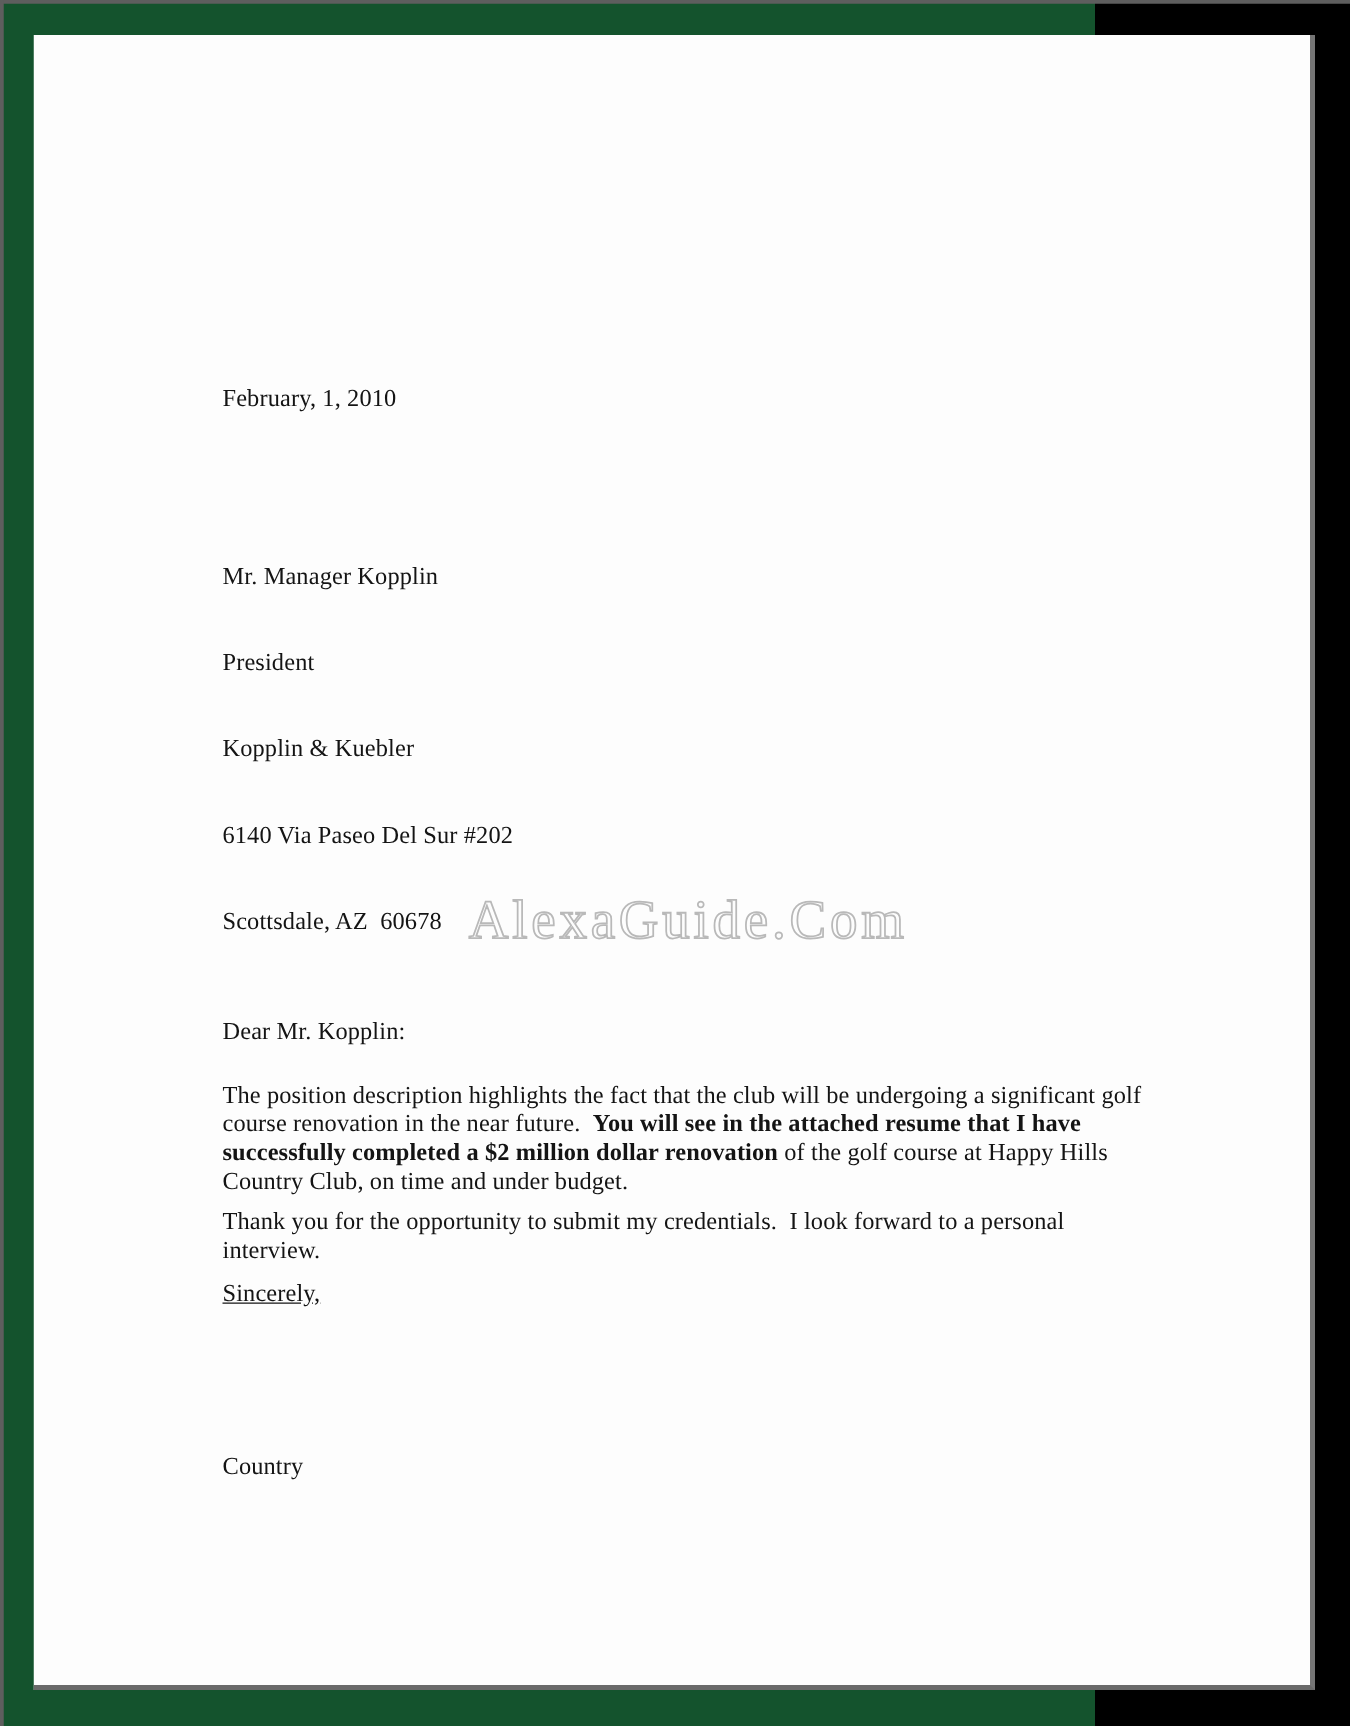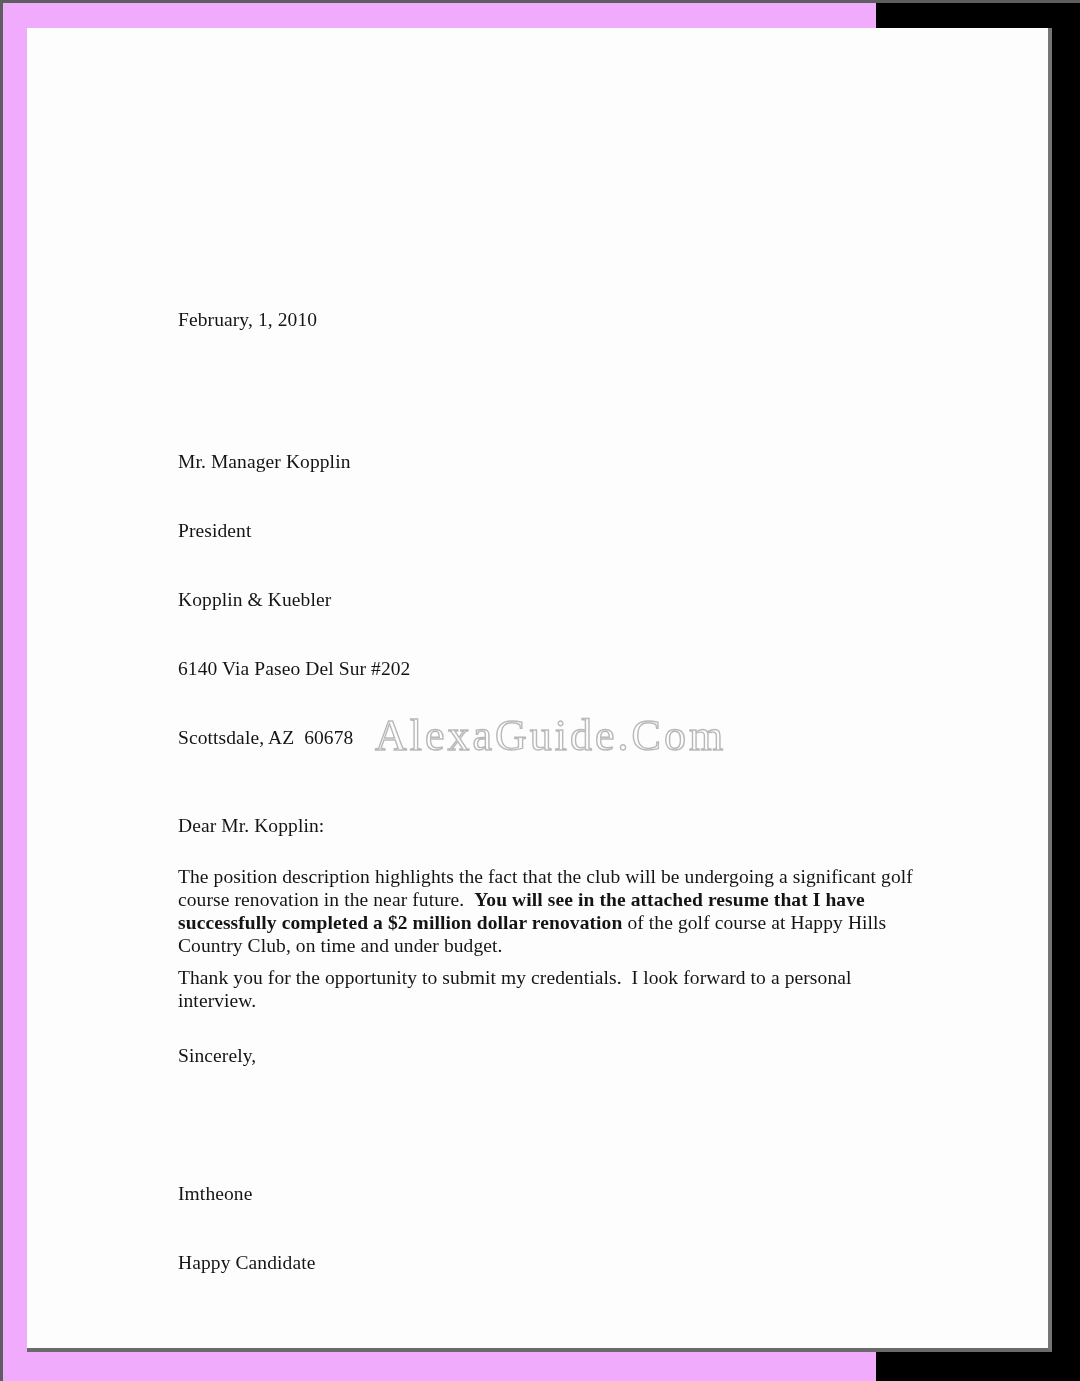--- a/index.html
+++ b/index.html
@@ -9,21 +9,21 @@
     height: 1381px;
     background: #000000;
     overflow: hidden;
     font-family: "Liberation Serif", "DejaVu Serif", serif;
   }
 
   .frame {
     position: relative;
     width: 876px;
     height: 1381px;
-    background: #f0abfc;
+    background: #14532d;
   }
 
   
   .edge-top {
     position: absolute; left: 0; top: 0;
     width: 1080px; height: 3px;
     background: #5e5e5e;
   }
   .edge-left {
     position: absolute; left: 0; top: 0;
@@ -50,22 +50,22 @@
     letter-spacing: 0.1px;
   }
 
   .letter p, .letter div { white-space: pre-wrap; }
 
   .date-line     { margin-bottom: 73px; }
   .recipient     { margin-bottom: 19px; }
   .salutation    { margin-bottom: 28px; }
   .para-1        { margin-bottom: 24px; }
   .para-2        { margin-bottom: 9px; }
-  .para-3        { margin-bottom: 32px; }
-  .closing       { margin-bottom: 69px; }
+  .para-3        { margin-bottom: 12px; }
+  .closing       { margin-bottom: 69px; text-decoration: underline; }
 
   .bold-claim { font-weight: bold; }
 
   .recipient-line { display: block; }
   .signature-line { display: block; }
 
   
   .watermark {
     position: absolute;
     left: 348px; top: 656px;
@@ -108,22 +108,21 @@
       <p class="salutation">Dear Mr. Kopplin:</p>
 
 
       <p class="para-2"><span>The position description highlights the fact that the club will be undergoing a significant golf course renovation in the near future.  </span><span class="bold-claim">You will see in the attached resume that I have successfully completed a $2 million dollar renovation</span><span> of the golf course at Happy Hills Country Club, on time and under budget.</span></p>
 
       <p class="para-3">Thank you for the opportunity to submit my credentials.  I look forward to a personal interview.</p>
 
       <p class="closing">Sincerely,</p>
 
       <div class="signature">
-        <span class="signature-line">Imtheone</span>
-        <span class="signature-line">Happy Candidate</span>
+        <span class="signature-line">Country</span>
       </div>
 
     </div>
 
     <div class="watermark">AlexaGuide.Com</div>
 
   </div>
 </div>
 
 </body></html>

